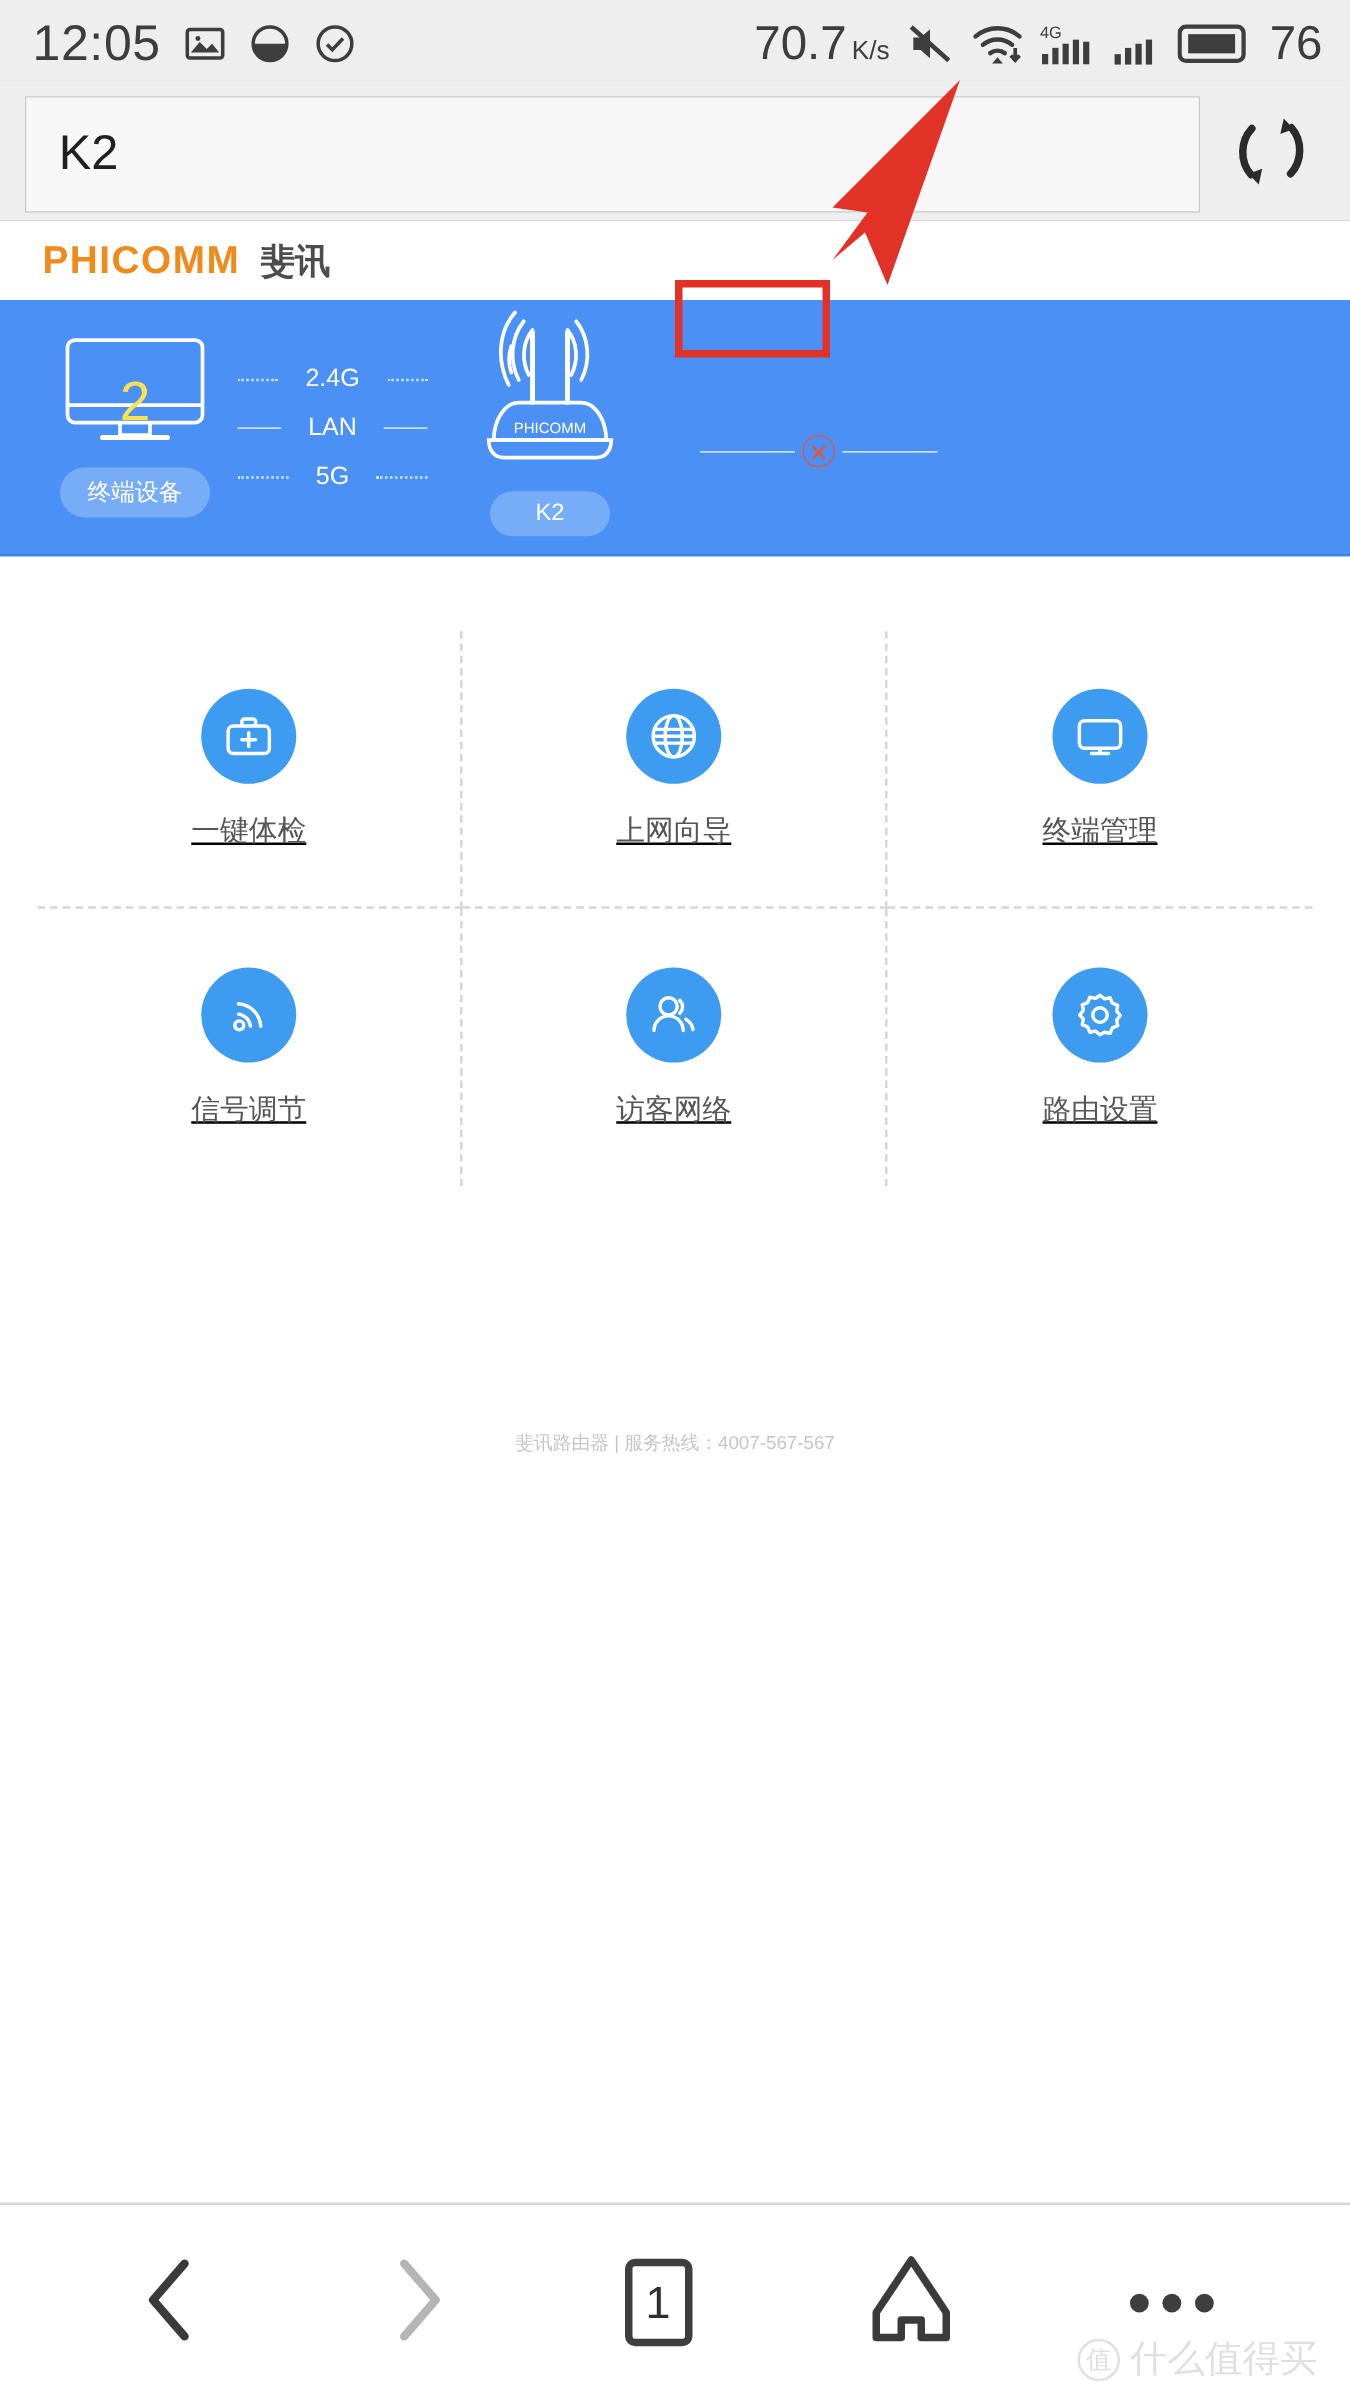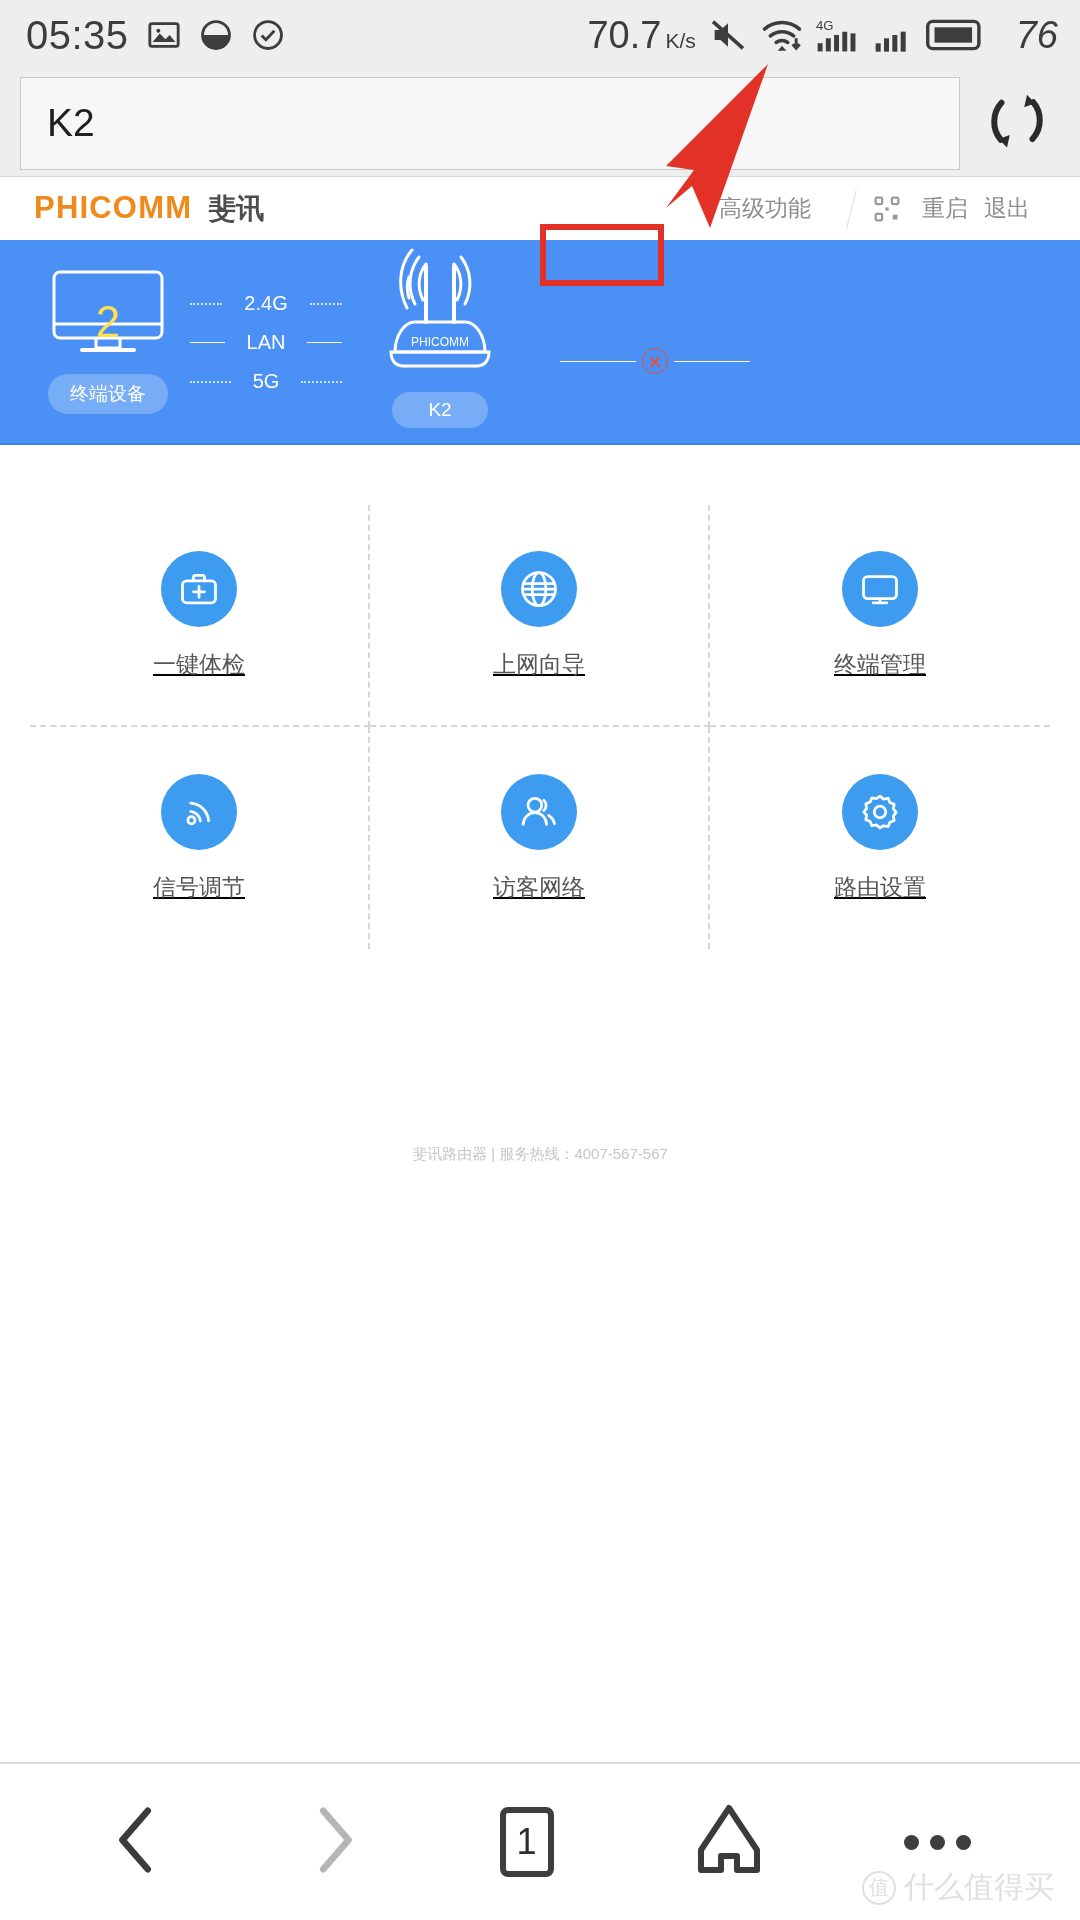--- a/index.html
+++ b/index.html
@@ -21,21 +21,21 @@
     padding:0 22px 0 26px;
     color:#3a3a3a;
   }
   .sb-left, .sb-right { display:flex; align-items:center; }
   .sb-left { gap:18px; }
   .sb-right { gap:12px; }
   #clock { font-size:40px; letter-spacing:0.5px; font-weight:400; color:#3d3d3d; }
   .sb-ico { display:inline-flex; justify-content:center; }
   #net-speed { font-size:38px; color:#3d3d3d; display:flex; align-items:baseline; }
   #net-speed .unit { font-size:21px; margin-left:4px; line-height:1; }
-  #battery-pct { font-size:38px; color:#3d3d3d; margin-left:20px;font-style:italic; }
+  #battery-pct { font-size:38px; color:#3d3d3d; margin-left:4px; }
 
   
   #browser-bar {
     height:107px;
     background:#eeeeee;
     display:flex;
     align-items:center;
     padding:0 20px;
     gap:14px;
     border-bottom:1px solid #d8d8d8;
@@ -220,21 +220,21 @@
     border:2px solid #e0e0e0;
     display:flex; align-items:center; justify-content:center;
     font-size:20px;
   }
 </style>
 </head>
 <body>
 
 <div id="status-bar">
   <div class="sb-left">
-    <span id="clock">05:35</span>
+    <span id="clock">12:05</span>
     <span class="sb-ico">
       <svg width="34" height="34" viewBox="0 0 24 24">
           <rect x="2" y="4" width="20" height="16" rx="1.5" fill="none" stroke="#3d3d3d" stroke-width="2"></rect>
           <path d="M4 17l5-6 4 4 3-3 4 5z" fill="#3d3d3d"></path>
           <circle cx="8" cy="9" r="1.4" fill="#3d3d3d"></circle>
         </svg>
     </span>
     <span class="sb-ico">
       <svg width="34" height="34" viewBox="0 0 24 24">
           <circle cx="12" cy="12" r="9.5" fill="none" stroke="#3d3d3d" stroke-width="2"></circle>
@@ -309,35 +309,20 @@
         <path d="M12 26.6l-3.3-3.4 4.4-1.6z" fill="#2b2b2b"></path>
       </svg>
     </span>
   </div>
 </div>
 
 <div id="router-header">
   <div id="brand-logo">
     <span class="en">PHICOMM</span>
     <span class="cn">斐讯</span>
-  </div>
-  <div id="header-nav">
-    <span id="adv-func">高级功能</span>
-    <span id="nav-sep"></span>
-    <span id="qr-icon">
-      <svg width="26" height="26" viewBox="0 0 16 16">
-        <rect x="1" y="1" width="4" height="4" rx="0.8" fill="none" stroke="#9a9a9a" stroke-width="1.4"></rect>
-        <rect x="11" y="1" width="4" height="4" rx="0.8" fill="none" stroke="#9a9a9a" stroke-width="1.4"></rect>
-        <rect x="1" y="11" width="4" height="4" rx="0.8" fill="none" stroke="#9a9a9a" stroke-width="1.4"></rect>
-        <rect x="11.5" y="11.5" width="3" height="3" fill="#9a9a9a"></rect>
-        <rect x="7" y="7" width="2" height="2" fill="#9a9a9a"></rect>
-      </svg>
-    </span>
-    <span class="nav-link">重启</span>
-    <span class="nav-link">退出</span>
   </div>
 </div>
 
 <div id="topology">
 
   <div class="node" id="node-devices">
     <div style="position:relative;width:140px;height:100px;">
       <svg width="140" height="100" viewBox="0 0 140 100">
         <rect x="16" y="6" width="108" height="66" rx="6" fill="none" stroke="#ffffff" stroke-width="3"></rect>
         <path d="M16 58h108" stroke="#ffffff" stroke-width="3"></path>

